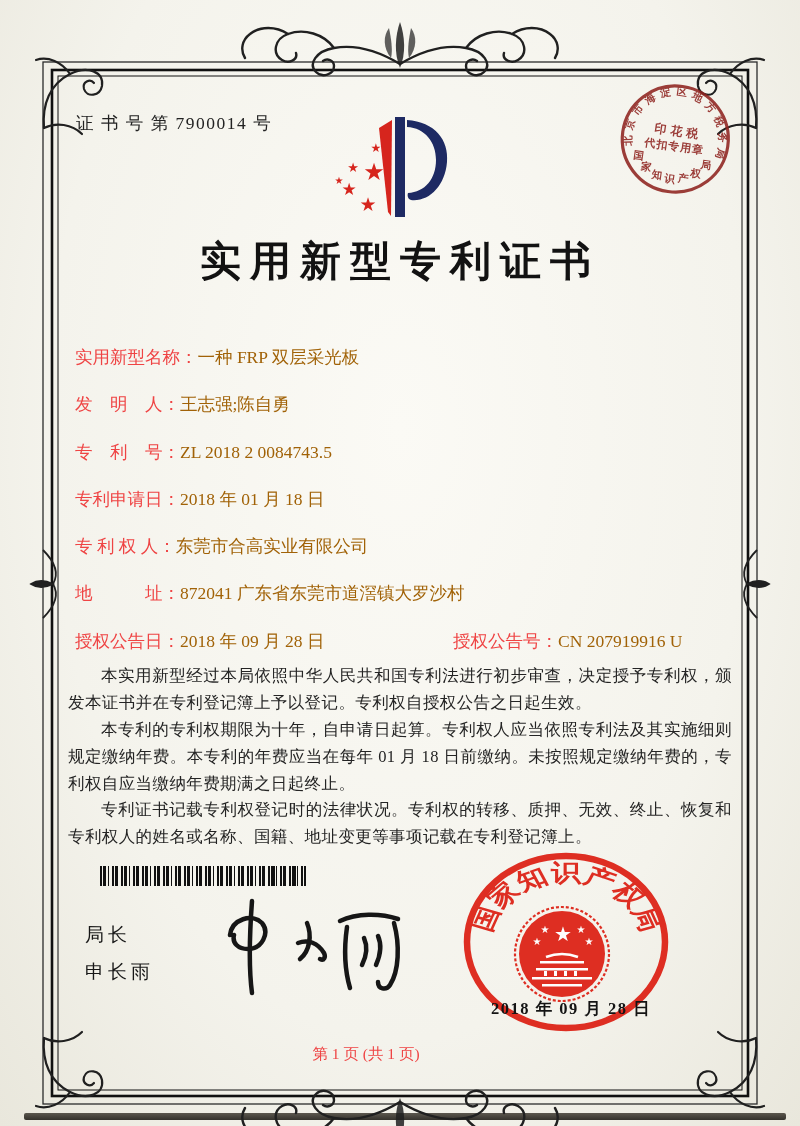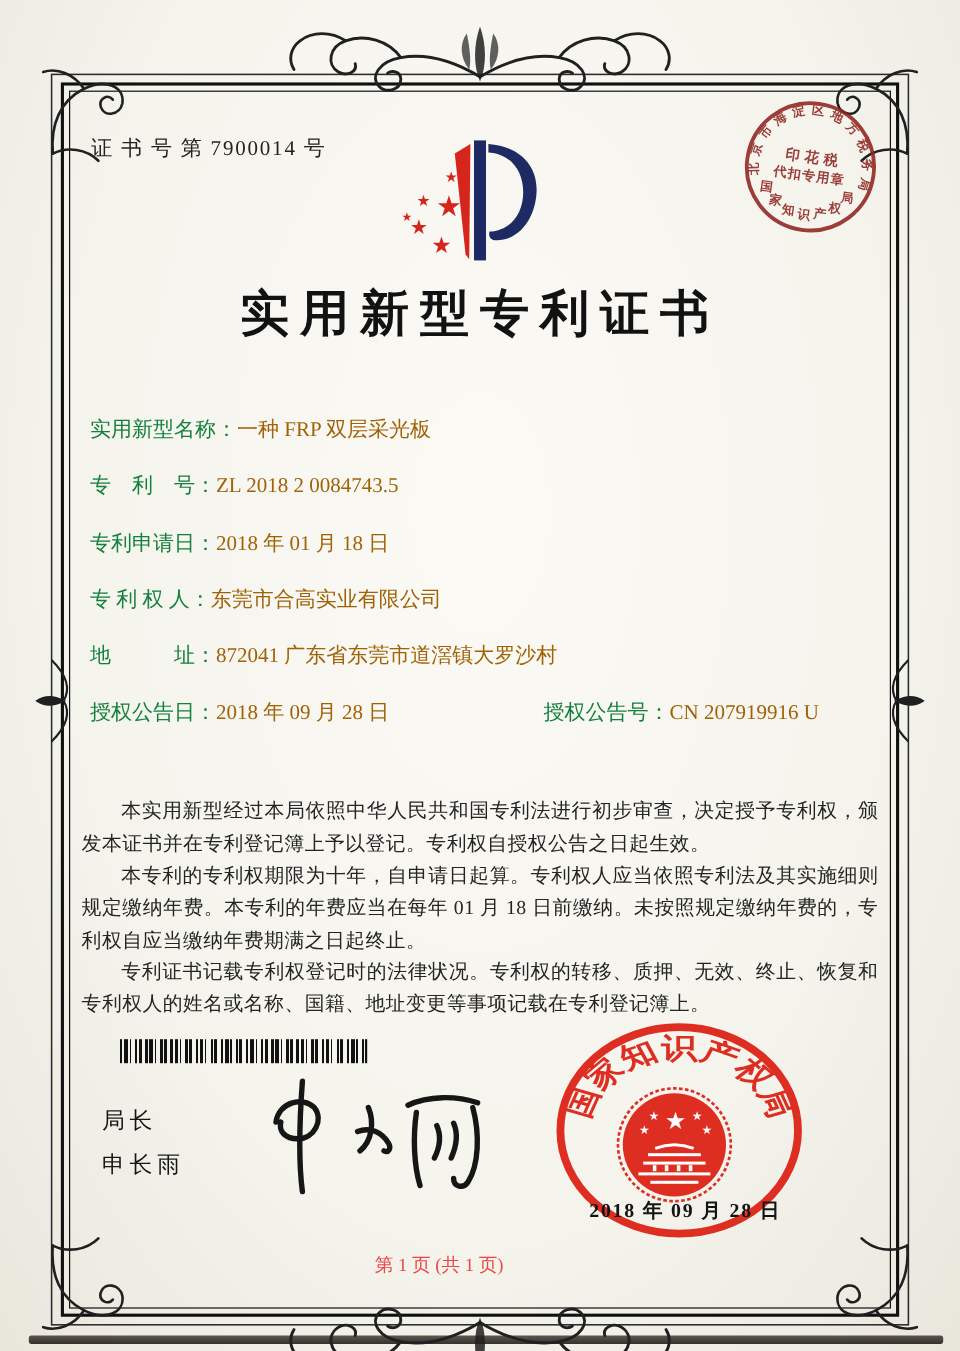--- a/index.html
+++ b/index.html
@@ -10,21 +10,21 @@
   }
   .abs{position:absolute;}
   
   .cert-no{left:76px;top:111px;font-size:17.5px;letter-spacing:1.5px;color:#222;}
   
   .title{left:0;right:0;top:234px;text-align:center;font-size:41px;font-weight:bold;
          letter-spacing:9px;color:#121212;}
   
   .fields{left:75px;top:334px;width:655px;font-size:17.5px;color:#1e1e1e;}
   .frow{height:47.3px;line-height:47.3px;white-space:nowrap;position:relative;}
-  .frow .lab{color:#15803d;}
+  .frow .lab{color:#ef4444;}
   .frow .val{color:#a16207;}
   .grant{position:absolute;left:378px;top:0;}
   
   .paras{left:68px;top:663px;width:664px;font-size:16.5px;line-height:1.63;
          text-align:justify;color:#242424;letter-spacing:0.4px;}
   .paras p{margin:0;text-indent:2em;}
   
   .barcode{left:100px;top:866px;width:206px;height:20px;
     background:repeating-linear-gradient(90deg,
       #111 0 2px, transparent 2px 3.5px,
@@ -105,20 +105,23 @@
     <text class="star" x="33" y="97" font-size="19" text-anchor="middle">★</text>
     <text class="star" x="4" y="70" font-size="10" text-anchor="middle">★</text>
   </g>
 </svg>
 
 <div class="abs title" style="z-index:3">实用新型专利证书</div>
 
 <div class="abs fields" style="z-index:3">
   <div class="frow">
     <span class="lab">实用新型名称：</span><span class="val">一种 FRP 双层采光板</span>
+  </div>
+  <div class="frow">
+    <span class="lab">发　明　人：</span><span class="val">王志强;陈自勇</span>
   </div>
   <div class="frow">
     <span class="lab">专　利　号：</span><span class="val">ZL 2018 2 0084743.5</span>
   </div>
   <div class="frow">
     <span class="lab">专利申请日：</span><span class="val">2018 年 01 月 18 日</span>
   </div>
   <div class="frow">
     <span class="lab">专 利 权 人：</span><span class="val">东莞市合高实业有限公司</span>
   </div>

